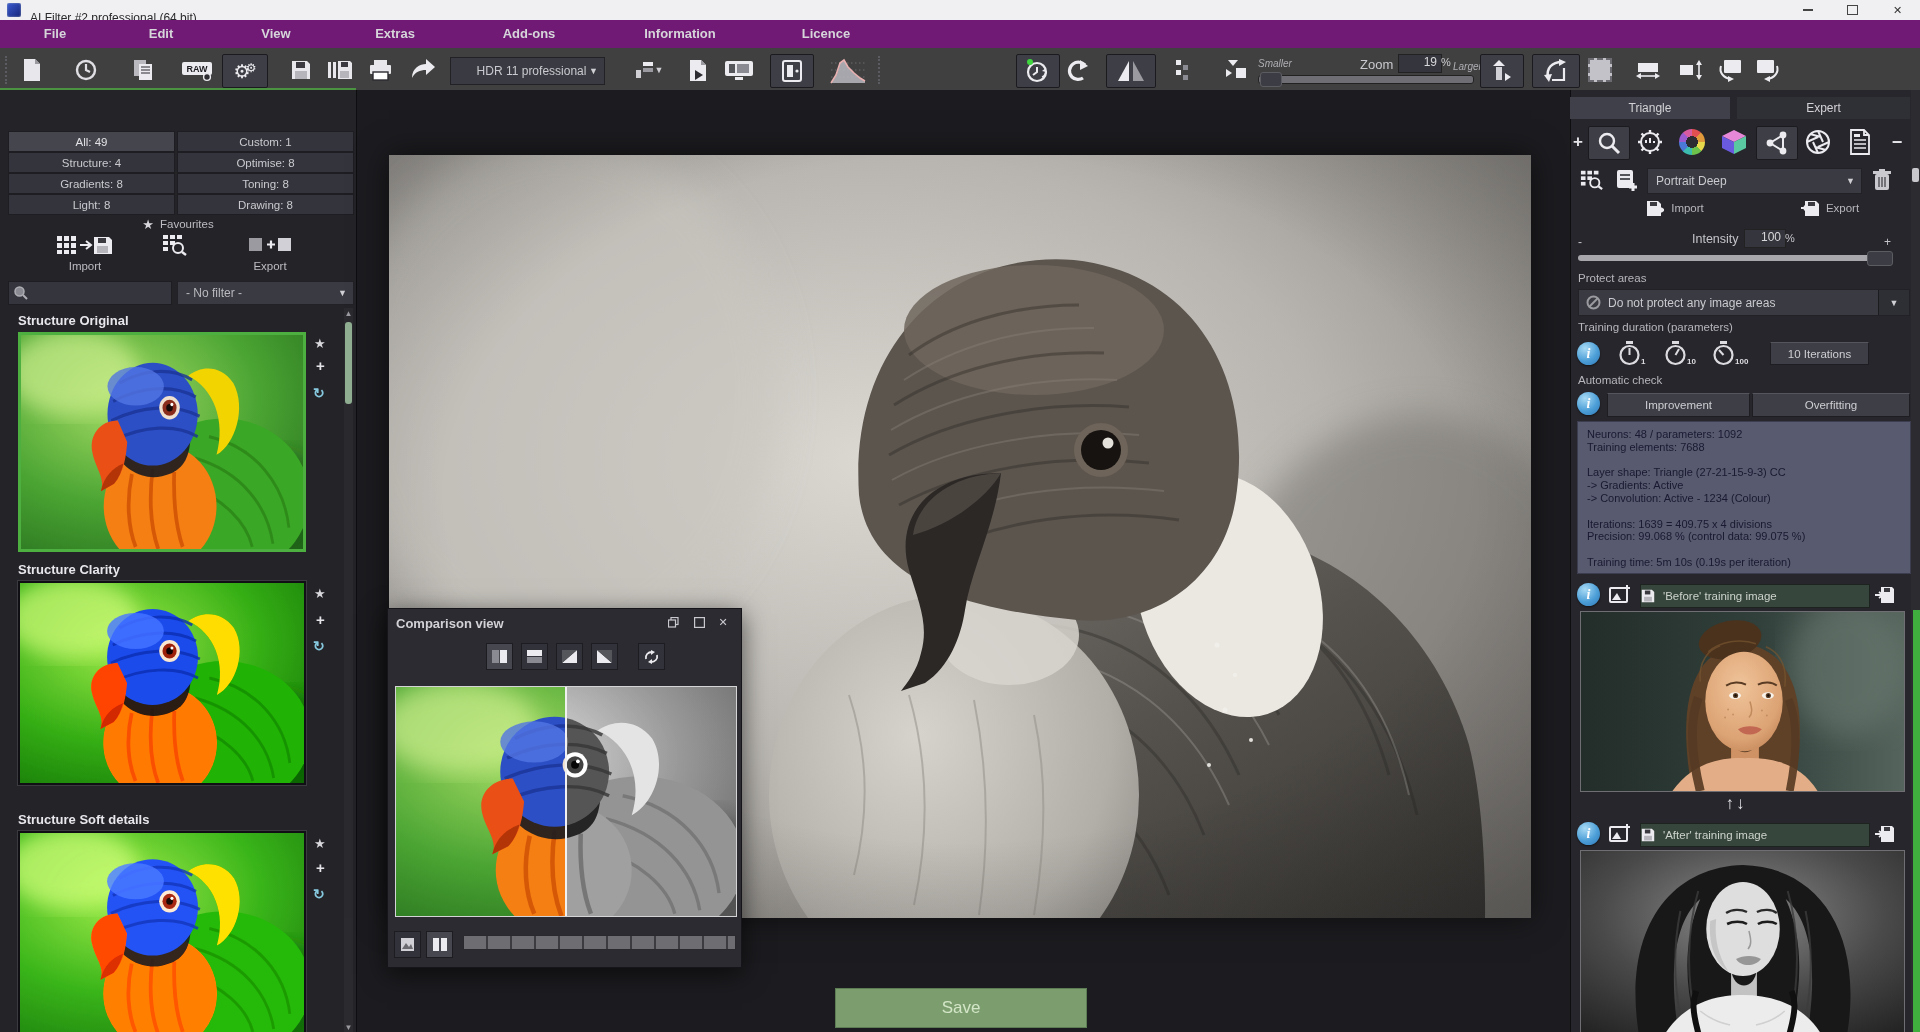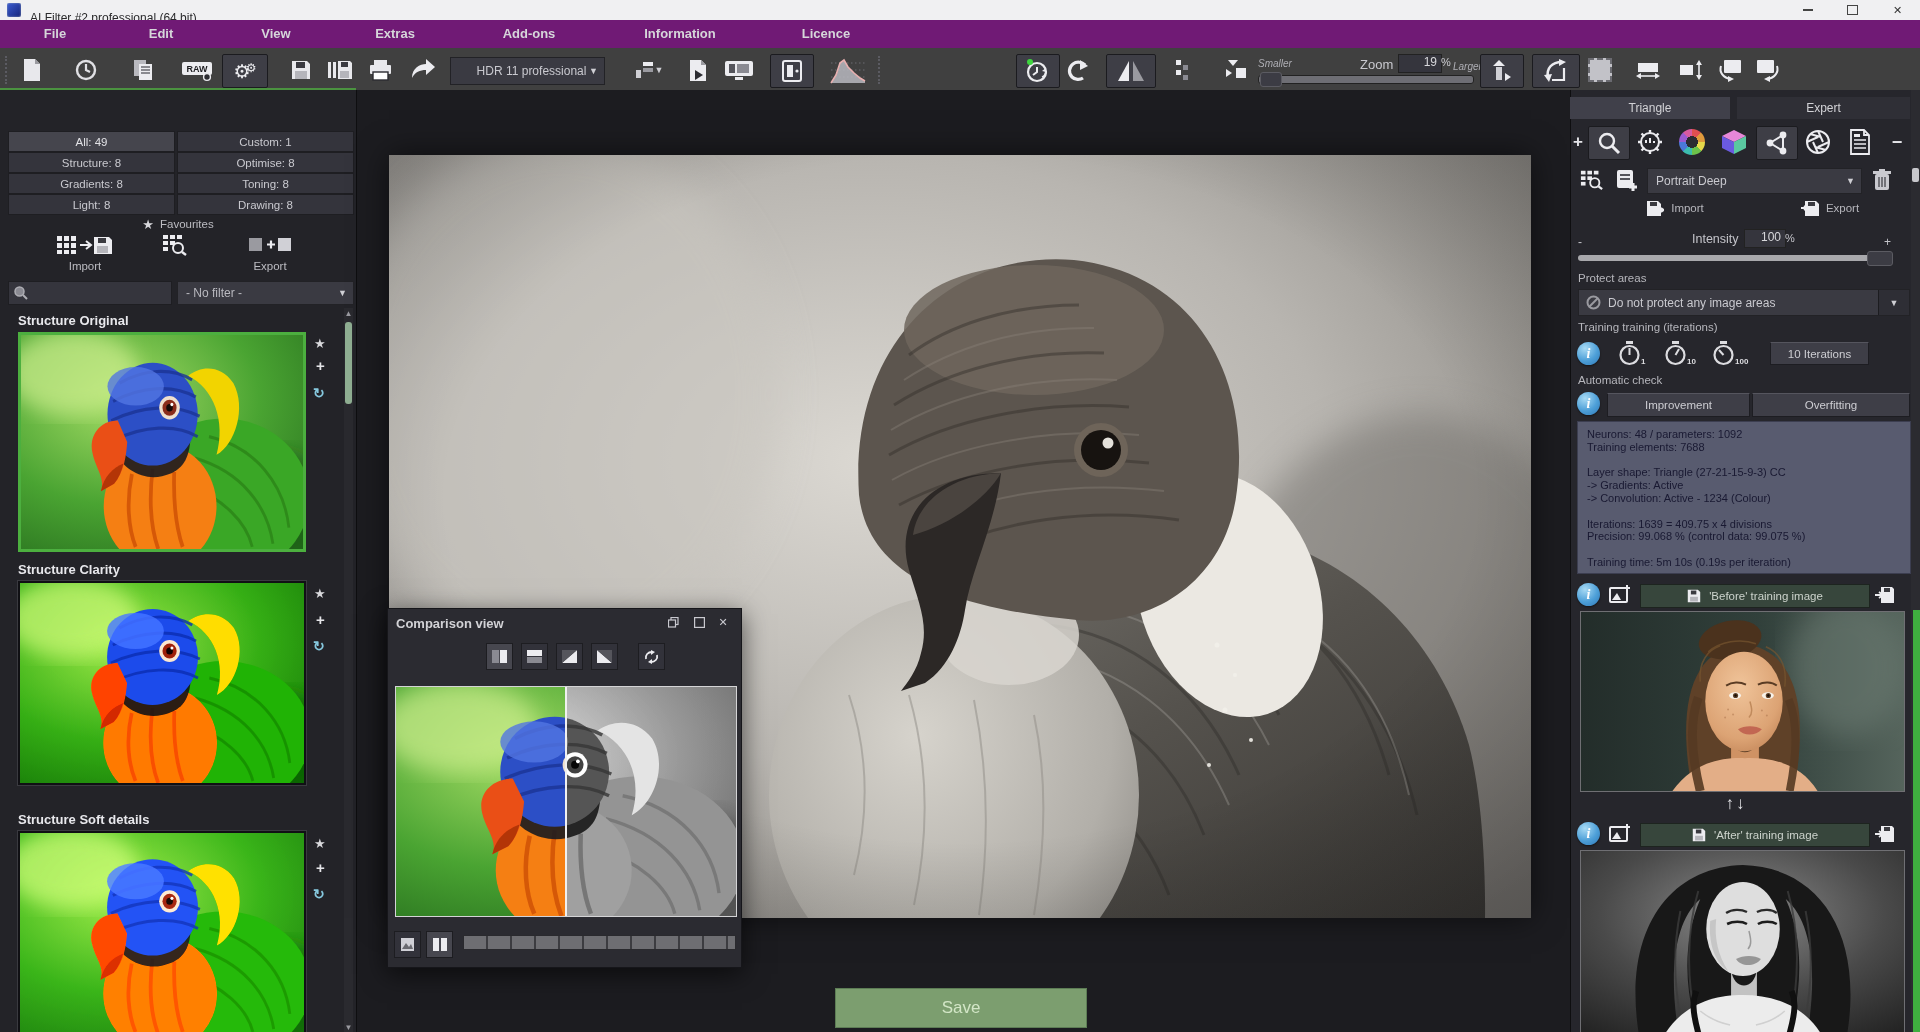--- a/index.html
+++ b/index.html
@@ -76,21 +76,21 @@
   .ribtn.hl{background:#3e3e46;border:1px solid #1b1b1f;border-radius:2px;}
   .rbtn{background:#3e3e47;border:1px solid #1d1d22;border-top:1px solid #55555e;color:#cdcdd2;font-size:11.5px;}
   .plabel{color:#b6b6bc;font-size:11.5px;}
   .infoc{width:23px;height:23px;border-radius:50%;color:#fff;font-weight:bold;font-style:italic;
      font-family:"Liberation Serif",serif;font-size:14px;
      background:radial-gradient(circle at 35% 28%,#a8daf4,#4d9fd8 55%,#2e78b6);
      box-shadow:0 1px 2px rgba(0,0,0,.5);display:flex;align-items:center;justify-content:center;}
   .statsbox{background:#585b6f;color:#191932;font-size:11px;line-height:12.8px;
      white-space:pre-line;padding:6px 9px;border:1px solid #3c3e50;}
   .trainbtn{background:#37463c;border:1px solid #1d241f;color:#ccd3cc;font-size:11.5px;
-     display:flex;align-items:center;justify-content:center;gap:8px;}
+     display:flex;align-items:center;justify-content:flex-start;gap:8px;}
   .swaparrow{color:#e6e6ea;font-size:17px;font-weight:bold;line-height:14px;}
   .rimg{border:1px solid #6f6f73;overflow:hidden;background:#111;}
   .rimg svg{display:block;width:100%;height:100%;}
   .subnum{color:#dcdce0;font-size:8px;font-weight:bold;}
   .rscroll{background:#2b2b30;}
   .greenbar{background:#3fae3f;}
   .whitenub{background:#c8c8cc;border-radius:2px;}
 </style>
 </head>
 <body>
@@ -364,21 +364,21 @@
         </svg>
     </div>
   </div>
 
   <div class="ab sidebar"></div>
   <div class="ab sb-topline"></div>
 
 
   <div class="ab sb-cell sel ctr" style="left:8px;top:131px;width:165px;height:19px">All: 49</div>
   <div class="ab sb-cell ctr" style="left:177px;top:131px;width:175px;height:19px">Custom: 1</div>
-  <div class="ab sb-cell ctr" style="left:8px;top:152px;width:165px;height:19px">Structure: 8</div>
+  <div class="ab sb-cell ctr" style="left:8px;top:152px;width:165px;height:19px">Structure: 4</div>
   <div class="ab sb-cell ctr" style="left:177px;top:152px;width:175px;height:19px">Optimise: 8</div>
   <div class="ab sb-cell ctr" style="left:8px;top:173px;width:165px;height:19px">Gradients: 8</div>
   <div class="ab sb-cell ctr" style="left:177px;top:173px;width:175px;height:19px">Toning: 8</div>
   <div class="ab sb-cell ctr" style="left:8px;top:194px;width:165px;height:19px">Light: 8</div>
   <div class="ab sb-cell ctr" style="left:177px;top:194px;width:175px;height:19px">Drawing: 8</div>
 
   <div class="ab ctr" style="left:0;top:216px;width:356px;height:16px;gap:6px">
     <span class="star">★</span>
     <span class="sb-label">Favourites</span>
   </div>
@@ -765,21 +765,21 @@
     <svg width="15" height="15" viewBox="0 0 15 15" style="margin-left:7px">
         <circle cx="7.5" cy="7.5" r="6" fill="none" stroke="#9a9aa0" stroke-width="2"></circle>
         <path d="M3.5 11.5 L11.5 3.5" stroke="#9a9aa0" stroke-width="2"></path>
       </svg>
     <span style="padding-left:7px">Do not protect any image areas</span>
     <div class="ctr" style="position:absolute;right:0;top:0;width:30px;height:25px;background:#2e2e35;border-left:1px solid #1c1c20">
         <span class="caret">▼</span>
       </div>
   </div>
 
-  <span class="ab plabel" style="left:1578px;top:321px">Training training (iterations)</span>
+  <span class="ab plabel" style="left:1578px;top:321px">Training duration (parameters)</span>
   <div class="ab infoc" style="left:1577px;top:342px">i</div>
   <div class="ab" style="left:1618px;top:340px;display:flex;align-items:flex-end">
     <svg width="23" height="26" viewBox="0 0 23 26">
         <rect x="8" y="1" width="7" height="3" fill="#dcdce0"></rect>
         <circle cx="11.5" cy="15" r="9" fill="none" stroke="#dcdce0" stroke-width="2.2"></circle>
         <path d="M11.5 15 V8" stroke="#dcdce0" stroke-width="2"></path>
       </svg>
     <span class="subnum">1</span>
   </div>
   <div class="ab" style="left:1664px;top:340px;display:flex;align-items:flex-end">

